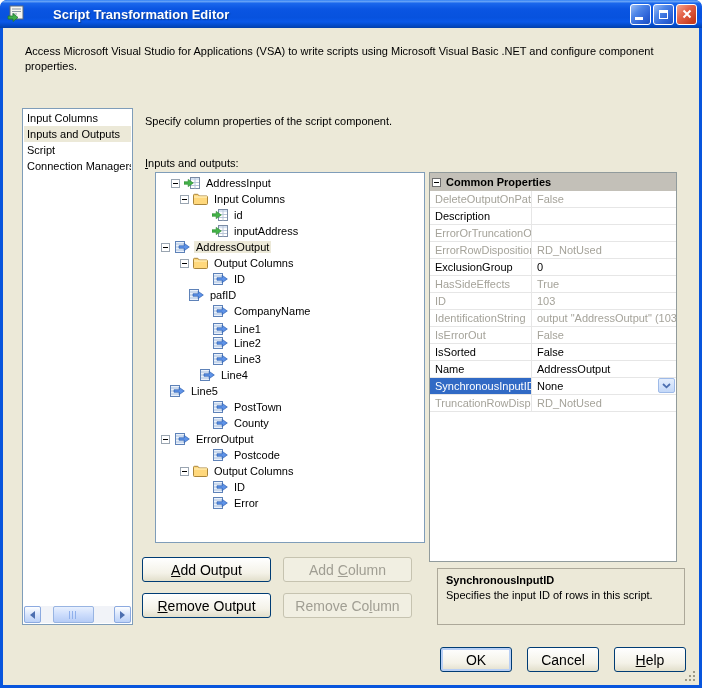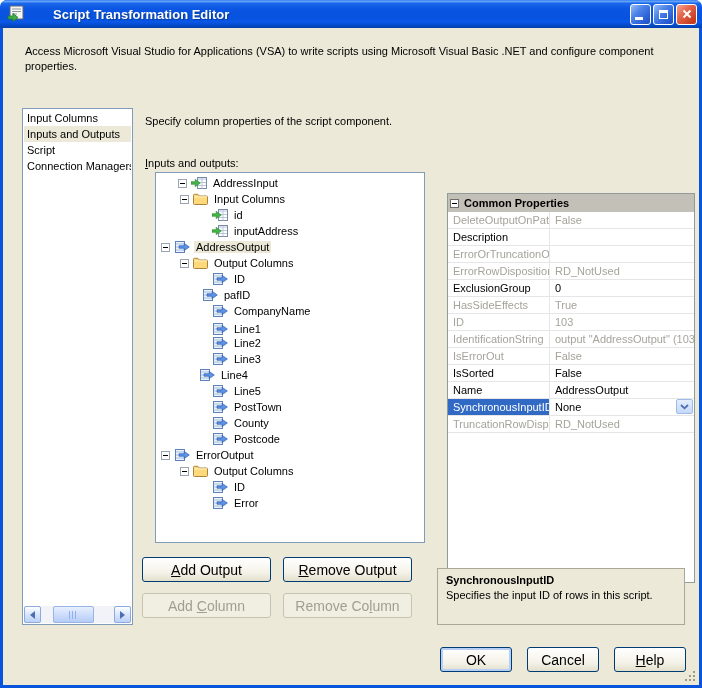--- a/index.html
+++ b/index.html
@@ -59,21 +59,21 @@
   
   .tree-buttons { left:139px; top:529px; display:grid; grid-template-columns:129px 129px; grid-template-rows:25px 25px; column-gap:12px; row-gap:11px; }
   .xp-btn { font-family:"Liberation Sans",sans-serif; font-size:14px; color:#000; border:1px solid #003C74; border-radius:3px;
     background:linear-gradient(180deg,#FFFFFF 0%,#F4F2E8 65%,#E2DFCB 100%); cursor:default; }
   .xp-btn.disabled { border-color:#C6C3B0; background:#F1EFE2; color:#A09E93; }
   .footer { left:437px; top:619px; display:flex; gap:15px; }
   .footer-btn { width:72px; height:25px; }
   .footer-btn.default { box-shadow:inset 0 0 0 2px #B8CFF5; }
 
   
-  .propgrid { left:444px; top:144px; width:248px; height:390px; background:#fff; border:1px solid #919B9C; overflow:hidden;margin-top:21px; }
+  .propgrid { left:426px; top:144px; width:248px; height:390px; background:#fff; border:1px solid #919B9C; overflow:hidden; }
   .prop-header { height:18px; background:#C3C0B8; display:flex; align-items:center; font-weight:bold; padding-left:2px; }
   .collapse-box { width:9px; height:9px; border:1px solid #6E6E6E; background:#fff; position:relative; margin-right:5px; flex:none; }
   .collapse-box::before { content:''; position:absolute; left:1px; right:1px; top:3px; height:1px; background:#000; }
   .prop-row { display:flex; height:17px; border-bottom:1px solid #E6E6E6; }
   .prop-name { width:102px; flex:none; padding:2px 2px 0 5px; border-right:1px solid #E6E6E6; overflow:hidden; white-space:nowrap; }
   .prop-value { flex:1; padding:2px 2px 0 5px; overflow:hidden; white-space:nowrap; position:relative; }
   .prop-row.disabled .prop-name, .prop-row.disabled .prop-value { color:#A5A39A; }
   .prop-row.selected .prop-name { background:#316AC5; color:#fff; }
   .dropdown-btn { position:absolute; right:1px; top:0; width:17px; height:15px; border:1px solid #9EBAE8; border-radius:2px;
     background:linear-gradient(180deg,#E4EEFD 0%,#C4D8F8 100%); display:flex; align-items:center; justify-content:center; }
@@ -135,21 +135,21 @@
         <span class="sb-btn">
             <span class="arr right"></span>
           </span>
       </div>
     </div>
 
     <div class="instruction">Specify column properties of the script component.</div>
     <div class="tree-label"><u>I</u>nputs and outputs:</div>
 
     <div class="tree">
-        <div class="tree-row" style="padding-left: 22px;">
+        <div class="tree-row" style="padding-left: 15px;">
           <span class="expander"></span>
           <span class="tree-icon">
             <svg width="16" height="12" viewBox="0 0 16 12">
               <rect x="6.5" y=".5" width="9" height="11" fill="#fff" stroke="#7A8BA5"></rect>
               <rect x="7" y="1" width="8" height="2.2" fill="#D6E2F2"></rect>
               <path d="M7 5.5h8M7 8.5h8M11 1v10.5" stroke="#B9C6D8" fill="none"></path>
               <path d="M0 4.8h4.2V2.4L9.3 6l-5.1 3.6V7.2H0z" fill="#44B549" stroke="#2E8B33" stroke-width=".7"></path>
             </svg>
           </span>
           <span class="tree-text">AddressInput</span>
@@ -213,21 +213,21 @@
           <span class="expander-spacer"></span>
           <span class="tree-icon">
             <svg width="16" height="12" viewBox="0 0 16 12">
               <rect x="1.5" y=".5" width="9" height="11" fill="#EAF1FB" stroke="#5E82B8"></rect>
               <path d="M2 3h8M2 6h8M2 9h8" stroke="#A9C0DE" fill="none"></path>
               <path d="M5 4.8h5.2V2.4L15.3 6l-5.1 3.6V7.2H5z" fill="#5E93E8" stroke="#2B5FB0" stroke-width=".7"></path>
             </svg>
           </span>
           <span class="tree-text">ID</span>
         </div>
-        <div class="tree-row" style="padding-left: 33px;">
+        <div class="tree-row" style="padding-left: 19px;">
           <span class="expander-spacer"></span>
           <span class="tree-icon">
             <svg width="16" height="12" viewBox="0 0 16 12">
               <rect x="1.5" y=".5" width="9" height="11" fill="#EAF1FB" stroke="#5E82B8"></rect>
               <path d="M2 3h8M2 6h8M2 9h8" stroke="#A9C0DE" fill="none"></path>
               <path d="M5 4.8h5.2V2.4L15.3 6l-5.1 3.6V7.2H5z" fill="#5E93E8" stroke="#2B5FB0" stroke-width=".7"></path>
             </svg>
           </span>
           <span class="tree-text">pafID</span>
         </div>
@@ -279,21 +279,21 @@
           <span class="expander-spacer"></span>
           <span class="tree-icon">
             <svg width="16" height="12" viewBox="0 0 16 12">
               <rect x="1.5" y=".5" width="9" height="11" fill="#EAF1FB" stroke="#5E82B8"></rect>
               <path d="M2 3h8M2 6h8M2 9h8" stroke="#A9C0DE" fill="none"></path>
               <path d="M5 4.8h5.2V2.4L15.3 6l-5.1 3.6V7.2H5z" fill="#5E93E8" stroke="#2B5FB0" stroke-width=".7"></path>
             </svg>
           </span>
           <span class="tree-text">Line4</span>
         </div>
-        <div class="tree-row" style="padding-left: 43px;">
+        <div class="tree-row" style="">
           <span class="expander-spacer"></span>
           <span class="tree-icon">
             <svg width="16" height="12" viewBox="0 0 16 12">
               <rect x="1.5" y=".5" width="9" height="11" fill="#EAF1FB" stroke="#5E82B8"></rect>
               <path d="M2 3h8M2 6h8M2 9h8" stroke="#A9C0DE" fill="none"></path>
               <path d="M5 4.8h5.2V2.4L15.3 6l-5.1 3.6V7.2H5z" fill="#5E93E8" stroke="#2B5FB0" stroke-width=".7"></path>
             </svg>
           </span>
           <span class="tree-text">Line5</span>
         </div>
@@ -312,41 +312,41 @@
           <span class="expander-spacer"></span>
           <span class="tree-icon">
             <svg width="16" height="12" viewBox="0 0 16 12">
               <rect x="1.5" y=".5" width="9" height="11" fill="#EAF1FB" stroke="#5E82B8"></rect>
               <path d="M2 3h8M2 6h8M2 9h8" stroke="#A9C0DE" fill="none"></path>
               <path d="M5 4.8h5.2V2.4L15.3 6l-5.1 3.6V7.2H5z" fill="#5E93E8" stroke="#2B5FB0" stroke-width=".7"></path>
             </svg>
           </span>
           <span class="tree-text">County</span>
         </div>
+        <div class="tree-row" style="padding-left: 5px;">
+          <span class="expander"></span>
+          <span class="tree-icon">
+            <svg width="16" height="12" viewBox="0 0 16 12">
+              <rect x="1.5" y=".5" width="9" height="11" fill="#EAF1FB" stroke="#5E82B8"></rect>
+              <path d="M2 3h8M2 6h8M2 9h8" stroke="#A9C0DE" fill="none"></path>
+              <path d="M5 4.8h5.2V2.4L15.3 6l-5.1 3.6V7.2H5z" fill="#5E93E8" stroke="#2B5FB0" stroke-width=".7"></path>
+            </svg>
+          </span>
+          <span class="tree-text">ErrorOutput</span>
+        </div>
         <div class="tree-row" style="padding-left: 43px;">
           <span class="expander-spacer"></span>
           <span class="tree-icon">
             <svg width="16" height="12" viewBox="0 0 16 12">
               <rect x="1.5" y=".5" width="9" height="11" fill="#EAF1FB" stroke="#5E82B8"></rect>
               <path d="M2 3h8M2 6h8M2 9h8" stroke="#A9C0DE" fill="none"></path>
               <path d="M5 4.8h5.2V2.4L15.3 6l-5.1 3.6V7.2H5z" fill="#5E93E8" stroke="#2B5FB0" stroke-width=".7"></path>
             </svg>
           </span>
           <span class="tree-text">Postcode</span>
-        </div>
-        <div class="tree-row" style="padding-left: 5px;">
-          <span class="expander"></span>
-          <span class="tree-icon">
-            <svg width="16" height="12" viewBox="0 0 16 12">
-              <rect x="1.5" y=".5" width="9" height="11" fill="#EAF1FB" stroke="#5E82B8"></rect>
-              <path d="M2 3h8M2 6h8M2 9h8" stroke="#A9C0DE" fill="none"></path>
-              <path d="M5 4.8h5.2V2.4L15.3 6l-5.1 3.6V7.2H5z" fill="#5E93E8" stroke="#2B5FB0" stroke-width=".7"></path>
-            </svg>
-          </span>
-          <span class="tree-text">ErrorOutput</span>
         </div>
         <div class="tree-row" style="padding-left: 24px;">
           <span class="expander"></span>
           <span class="tree-icon">
             <svg width="15" height="12" viewBox="0 0 15 12">
               <path d="M.5 10.6V2.2c0-.5.4-.9.9-.9h3.4l1.6 1.7h7.2c.5 0 .9.4.9.9v6.7c0 .5-.4.9-.9.9H1.4c-.5 0-.9-.4-.9-.9z" fill="#FFD87C" stroke="#A9853B"></path>
               <path d="M1 4h13" stroke="#FFEBB0" stroke-width="1.4"></path>
             </svg>
           </span>
           <span class="tree-text">Output Columns</span>
@@ -370,22 +370,22 @@
               <path d="M2 3h8M2 6h8M2 9h8" stroke="#A9C0DE" fill="none"></path>
               <path d="M5 4.8h5.2V2.4L15.3 6l-5.1 3.6V7.2H5z" fill="#5E93E8" stroke="#2B5FB0" stroke-width=".7"></path>
             </svg>
           </span>
           <span class="tree-text">Error</span>
         </div>
       </div>
 
     <div class="tree-buttons">
         <button class="xp-btn"><u>A</u>dd Output</button>
+        <button class="xp-btn disabled">Add <u>C</u>olumn</button>
         <button class="xp-btn"><u>R</u>emove Output</button>
-        <button class="xp-btn disabled">Add <u>C</u>olumn</button>
         <button class="xp-btn disabled">Remove Co<u>l</u>umn</button>
       </div>
 
     <div class="propgrid">
       <div class="prop-header">
         <span class="collapse-box"></span>
         <span class="cat-label">Common Properties</span>
       </div>
       <div class="prop-rows">
           <div class="prop-row disabled">

